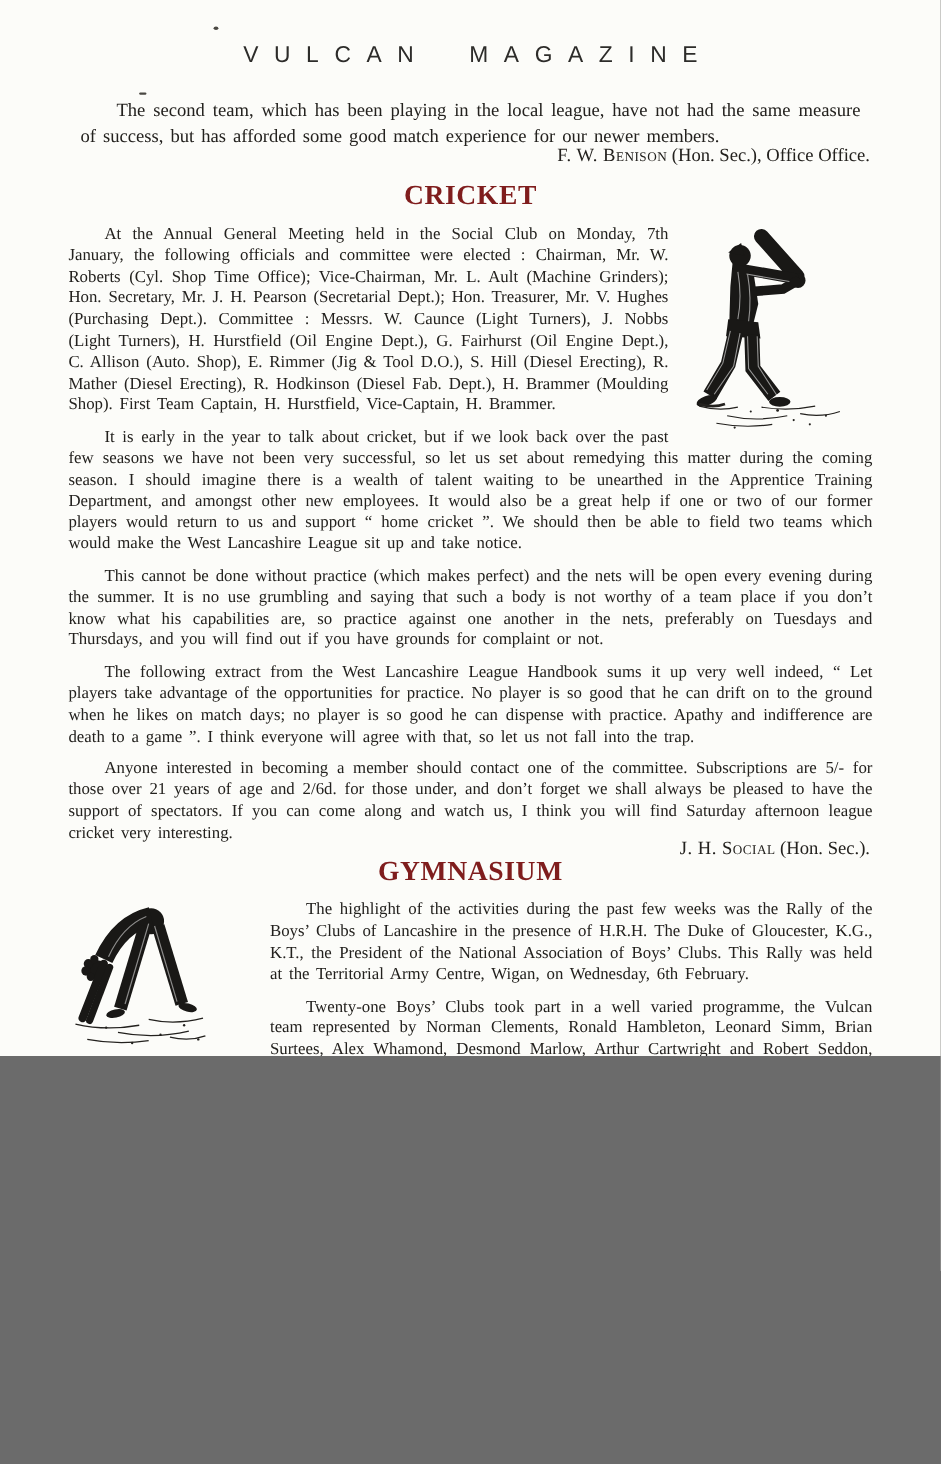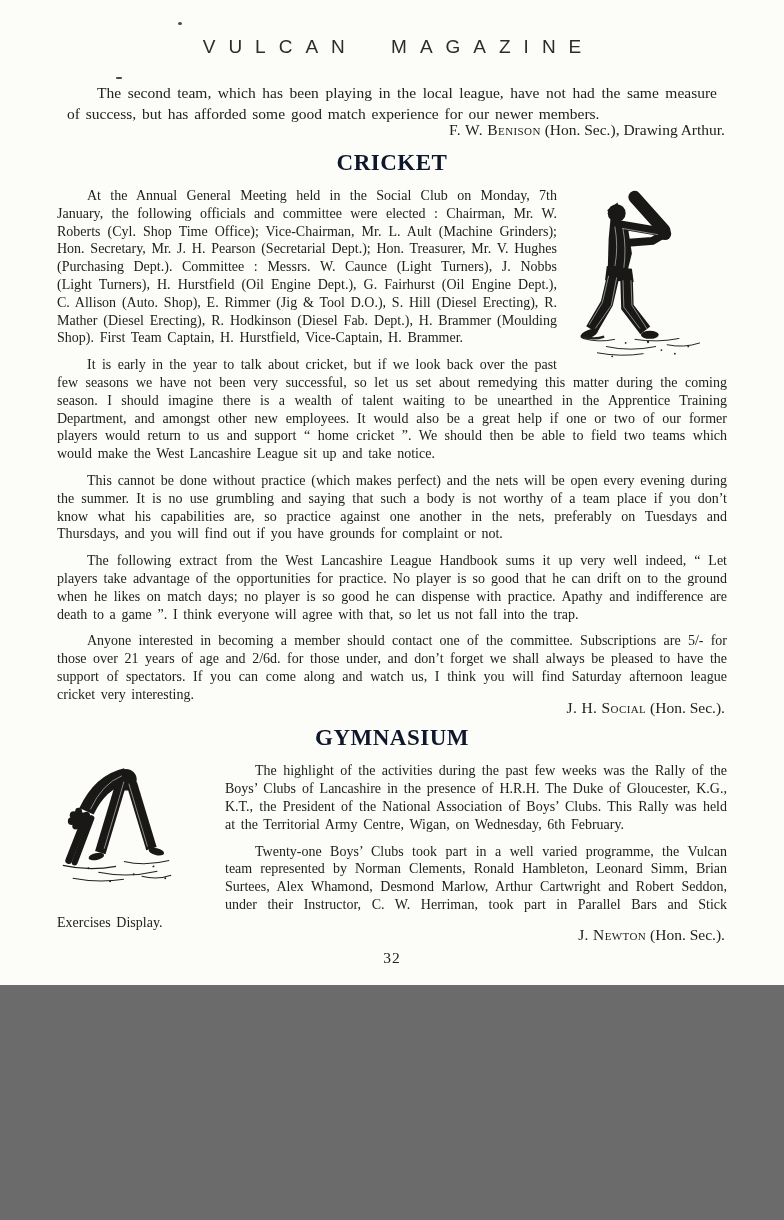--- a/index.html
+++ b/index.html
@@ -1,18 +1,18 @@
 <!DOCTYPE html>
 <html><head>
 <meta charset="utf-8">
 <style>
   html,body { margin:0; padding:0; background:#6b6b6b; }
   .page {
     position:relative;
-    width:784px; height:985px;
+    width:784px; height:880px;
     margin:0 auto;
     background:#fcfcf9;
     color:#23211e;
     font-family:"Liberation Serif", serif;
     box-sizing:border-box;
     padding:34px 57px 0 57px;
     overflow:hidden;
   }
   
   .masthead {
@@ -44,23 +44,23 @@
     padding-right:2px;
   }
   .sig-name { font-variant:small-caps; letter-spacing:0.4px; }
   .intro .signature { margin-top:-19px; position:relative; top:4px; }
 
   h2.sec-head {
     text-align:center;
     font-size:23px; font-weight:bold;
     letter-spacing:0.5px;
     margin:14px 0 11px 0;
-    color:#0f172a;
-  }
-  h2.gym-head { margin-top:12px; }
+    color:#7f1d1d;
+  }
+  h2.gym-head { margin-top:0; }
 
   .sec p {
     font-size:14px; line-height:17.8px;
     text-indent:30px; word-spacing:2.2px;
     margin:0 0 9px 0;
   }
   .sec .signature { margin-top:-17px; position:relative; top:3px; font-size:15.5px; line-height:17.8px; }
 
   .art-r {
     float:right;
@@ -88,21 +88,21 @@
 
 <div class="page">
 
   <div class="speck s1"></div>
   <div class="speck s2"></div>
 
   <h1 class="masthead">VULCAN MAGAZINE</h1>
 
   <section class="intro">
     <p>The second team, which has been playing in the local league, have not had the same measure of success, but has afforded some good match experience for our newer members.</p>
-    <div class="signature"><span class="sig-name">F. W. Benison</span><span> (Hon. Sec.), Drawing Arthur.</span></div>
+    <div class="signature"><span class="sig-name">F. W. Benison</span><span> (Hon. Sec.), Office Office.</span></div>
   </section>
 
   <section class="sec">
     <h2 class="sec-head">CRICKET</h2>
 
     <div class="art-r">
       <svg width="142" height="170" viewBox="0 0 150 190" xmlns="http://www.w3.org/2000/svg">
         <g fill="#191816" stroke="#191816">
           <line x1="60" y1="9" x2="93" y2="46" stroke-width="14" stroke-linecap="round"></line>
           <circle cx="94" cy="50" r="7" stroke="none"></circle>

